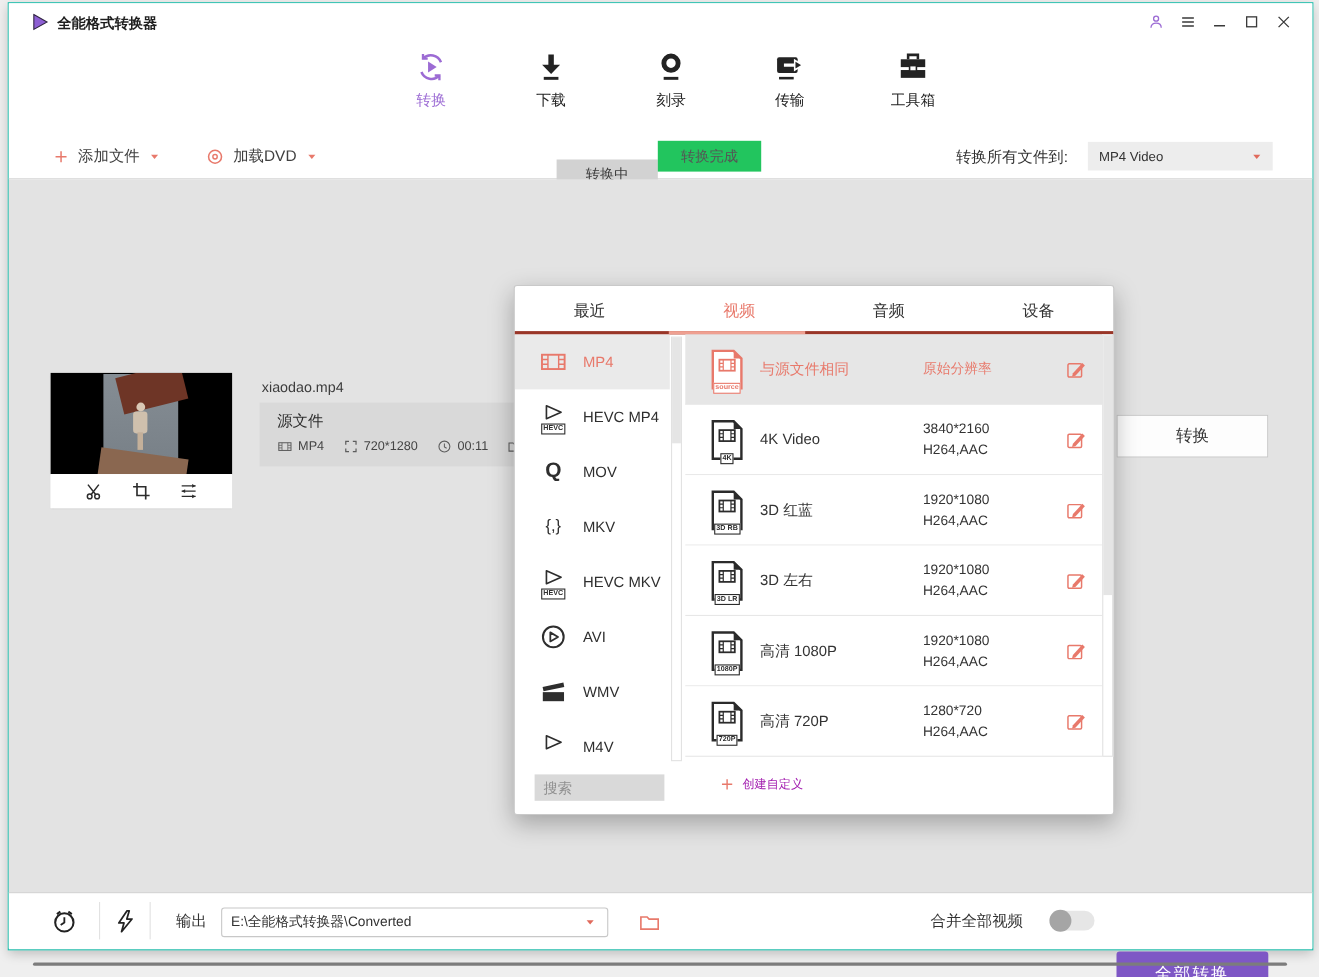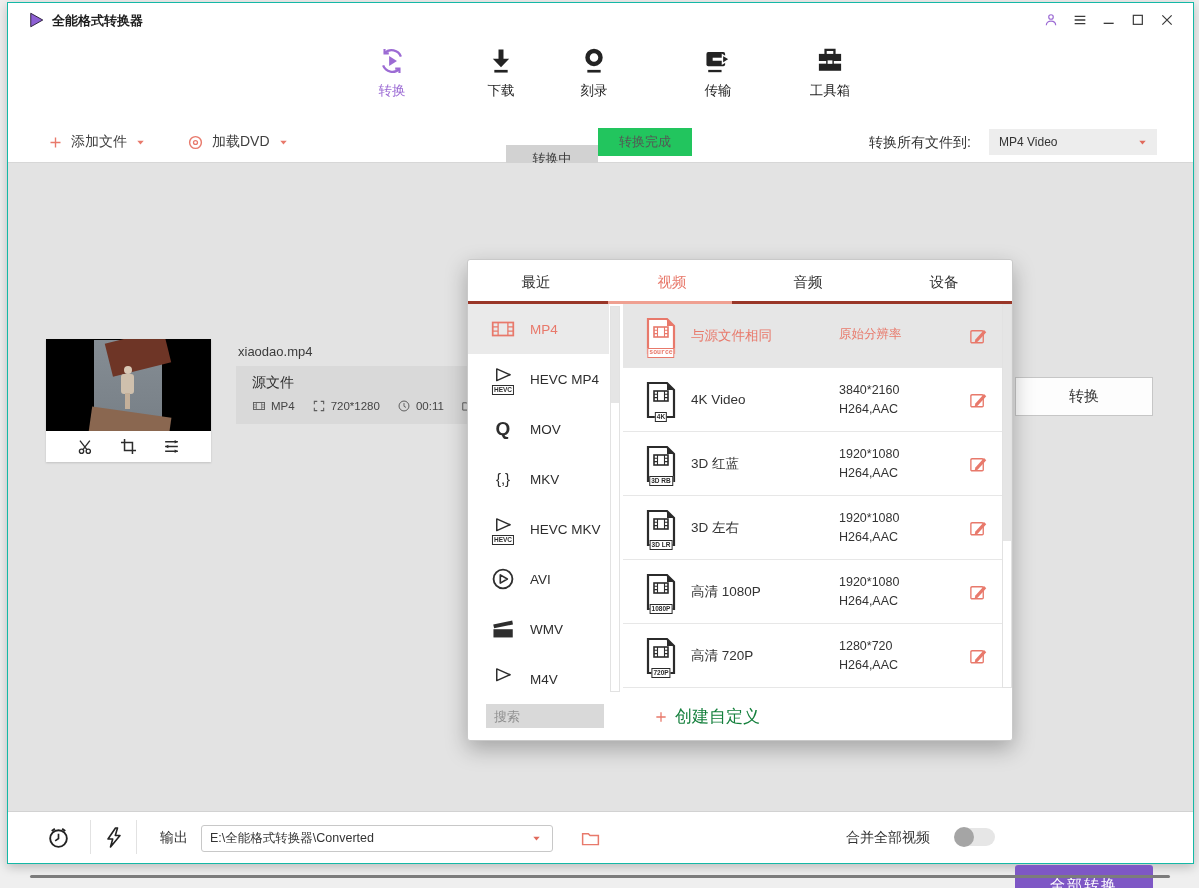--- a/index.html
+++ b/index.html
@@ -65,32 +65,32 @@
   .fmt .flb{font-size:13.5px;}
   .fmt.active{background:#eaeaea;color:#e8796b;}
   .fmt.active .fic{color:#e8796b;}
   .badge{position:absolute;left:50%;bottom:-3px;transform:translateX(-50%);font-size:6.5px;font-weight:bold;
     border:1px solid currentColor;background:#fff;padding:0 1px;line-height:8px;white-space:nowrap;}
   .glyph{font-weight:bold;font-size:19px;line-height:26px;text-align:center;display:block;}
   .vsb{position:absolute;background:#fff;border:1px solid #e2e2e2;box-sizing:border-box;}
   .vsb .th{width:100%;background:#e5e5e5;}
   .presets{position:absolute;left:154px;top:44px;width:380px;border-left:1px solid #e8e8e8;box-sizing:border-box;}
   .prow{position:absolute;left:0;width:380px;height:64px;display:flex;align-items:center;border-bottom:1px solid #e7e7e7;box-sizing:border-box;background:#fff;}
-  .prow.active{background:#e6e6e6;font-family:Liberation Mono, monospace;}
+  .prow.active{background:#e6e6e6;}
   .prow .dic{width:32px;height:38px;margin-left:22px;position:relative;color:#2b2b2b;flex:0 0 auto;}
   .prow.active .dic{color:#e8796b;}
   .prow .pname{width:148px;margin-left:14px;font-size:13.5px;color:#333;}
   .prow.active .pname{color:#e8796b;}
   .prow .pspec{width:128px;font-size:12.5px;color:#333;line-height:19px;}
   .prow.active .pspec{color:#e8796b;}
   .prow .pedit{width:18px;height:18px;margin-left:auto;margin-right:16px;}
   .searchbox{position:absolute;left:18px;top:444px;width:118px;height:24px;background:#d9d9d9;border:none;outline:none;
     font-size:13px;color:#555;padding:0 8px;box-sizing:border-box;font-family:inherit;}
   .searchbox::placeholder{color:#8f8f8f;}
-  .createcustom{position:absolute;left:186px;top:445px;display:flex;align-items:center;gap:7px;font-size:17px;color:#15803d;justify-content:center;}
+  .createcustom{position:absolute;left:186px;top:445px;display:flex;align-items:center;gap:7px;font-size:11px;color:#a21caf;justify-content:center;}
   
   .footer{position:absolute;left:0;top:808px;width:100%;height:51px;background:#fff;border-top:1px solid #d2d2d2;box-sizing:border-box;}
   .fic2{position:absolute;color:#222;}
   .fdiv{position:absolute;top:8px;width:1px;height:34px;background:#e2e2e2;}
   .outlabel{position:absolute;left:152px;top:17px;font-size:14px;color:#333;}
   .pathbox{position:absolute;left:193px;top:13px;width:352px;height:27px;border:1px solid #c8c8c8;border-radius:3px;background:#fff;
     box-sizing:border-box;display:flex;align-items:center;font-size:12.5px;color:#333;padding-left:8px;}
   .mergelabel{position:absolute;left:838px;top:17px;font-size:14px;color:#333;}
   .toggle{position:absolute;left:947px;top:16px;width:40px;height:18px;background:#e6e6e6;border-radius:9px;}
   .toggle .knob{position:absolute;left:-1px;top:-1px;width:20px;height:20px;border-radius:50%;background:#a5a5a5;}
@@ -269,21 +269,21 @@
       <span class="nlb">转换</span>
     </div>
     <div class="navtab" style="left:438px">
       <span class="nic">
           <svg class="ic">
             <use href="#i-download"></use>
           </svg>
         </span>
       <span class="nlb">下载</span>
     </div>
-    <div class="navtab" style="left:531px">
+    <div class="navtab" style="left:547px">
       <span class="nic">
           <svg class="ic">
             <use href="#i-burn"></use>
           </svg>
         </span>
       <span class="nlb">刻录</span>
     </div>
     <div class="navtab" style="left:655px">
       <span class="nic">
           <svg class="ic">

